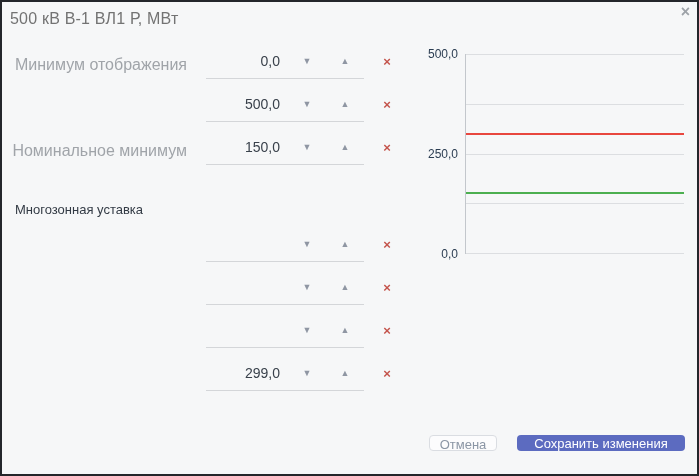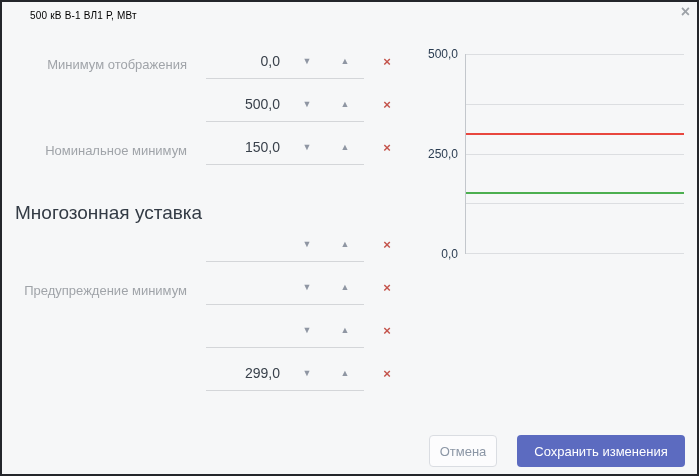--- a/index.html
+++ b/index.html
@@ -8,39 +8,39 @@
   .dialog {
     position:relative;
     width:699px; height:476px;
     border:2px solid #24262b;
     background:#f6f7f8;
     font-family:"Liberation Sans", sans-serif;
     overflow:hidden;
   }
 
   .dialog-title {
-    position:absolute; left:28px; top:8px;
-    font-size:10px; font-weight:500; color:#000000;
+    position:absolute; left:8px; top:8px;
+    font-size:16px; font-weight:500; color:#737373;
     letter-spacing:.2px;
   }
 
   .close-btn {
     position:absolute; right:7px; top:1px;
     font-size:16px; font-weight:bold; color:#9da2a8;
     cursor:pointer; line-height:18px;
   }
 
   .form { position:absolute; left:0; top:41px; width:410px; }
 
   .row { position:relative; height:43px; }
 
   .row .label {
     position:absolute; left:0; top:0; width:185px; height:43px;
     line-height:43px; text-align:right;
-    font-size:13px; color:#a0a4a9;
+    font-size:16px; color:#a0a4a9;
     white-space:nowrap;
   }
 
   .input-group {
     position:absolute; left:204px; top:1px; width:158px; height:35px;
     border-bottom:1px solid #d4d6d9;
     display:flex; align-items:center;
   }
 
   .input-group .value {
@@ -56,42 +56,42 @@
 
   .clear {
     position:absolute; left:377px; top:0; width:16px; height:37px;
     line-height:37px; text-align:center;
     font-size:13px; font-weight:bold; color:#c4544c;
     cursor:pointer;
   }
 
   .section-title {
     height:54px; padding:30px 0 0 13px;
-    font-size:19px; font-weight:500; color:#333b45;
+    font-size:13px; font-weight:500; color:#333b45;
   }
 
   
   .chart-plot {
     position:absolute; left:463px; top:52px; width:219px; height:200px;
     border-left:1px solid #c3c7cc; border-bottom:1px solid #c3c7cc;
   }
   .gridline { position:absolute; left:0; right:0; height:1px; background:#dcdee1; }
   .hline    { position:absolute; left:0; right:0; height:2px; margin-top:-1px; }
   .chart-yticks {
     position:absolute; left:356px; top:52px; width:100px; height:200px;
     pointer-events:none;
   }
   .ytick {
     position:absolute; right:0; transform:translateY(-50%);
     font-size:12px; color:#2b3d52;
   }
 
   
   .btn {
-    position:absolute; top:433px; height:32px;
+    position:absolute; top:433px; height:16px;
     border-radius:4px; font-size:13px;
     font-family:"Liberation Sans", sans-serif;
     cursor:pointer;
   }
   .btn-cancel {
     left:427px; width:68px;
     background:#fcfcfd; border:1px solid #dadde2; color:#8b96a5;
   }
   .btn-save {
     left:515px; width:168px;
@@ -142,21 +142,20 @@
     <div class="row">
       <div class="input-group">
         <span class="value"></span>
         <span class="spin">▼</span>
         <span class="spin">▲</span>
       </div>
       <span class="clear">×</span>
     </div>
 
     <div class="row">
-      <span class="label">Предупреждение минимум</span>
       <div class="input-group">
         <span class="value"></span>
         <span class="spin">▼</span>
         <span class="spin">▲</span>
       </div>
       <span class="clear">×</span>
     </div>
 
     <div class="row">
       <div class="input-group">

